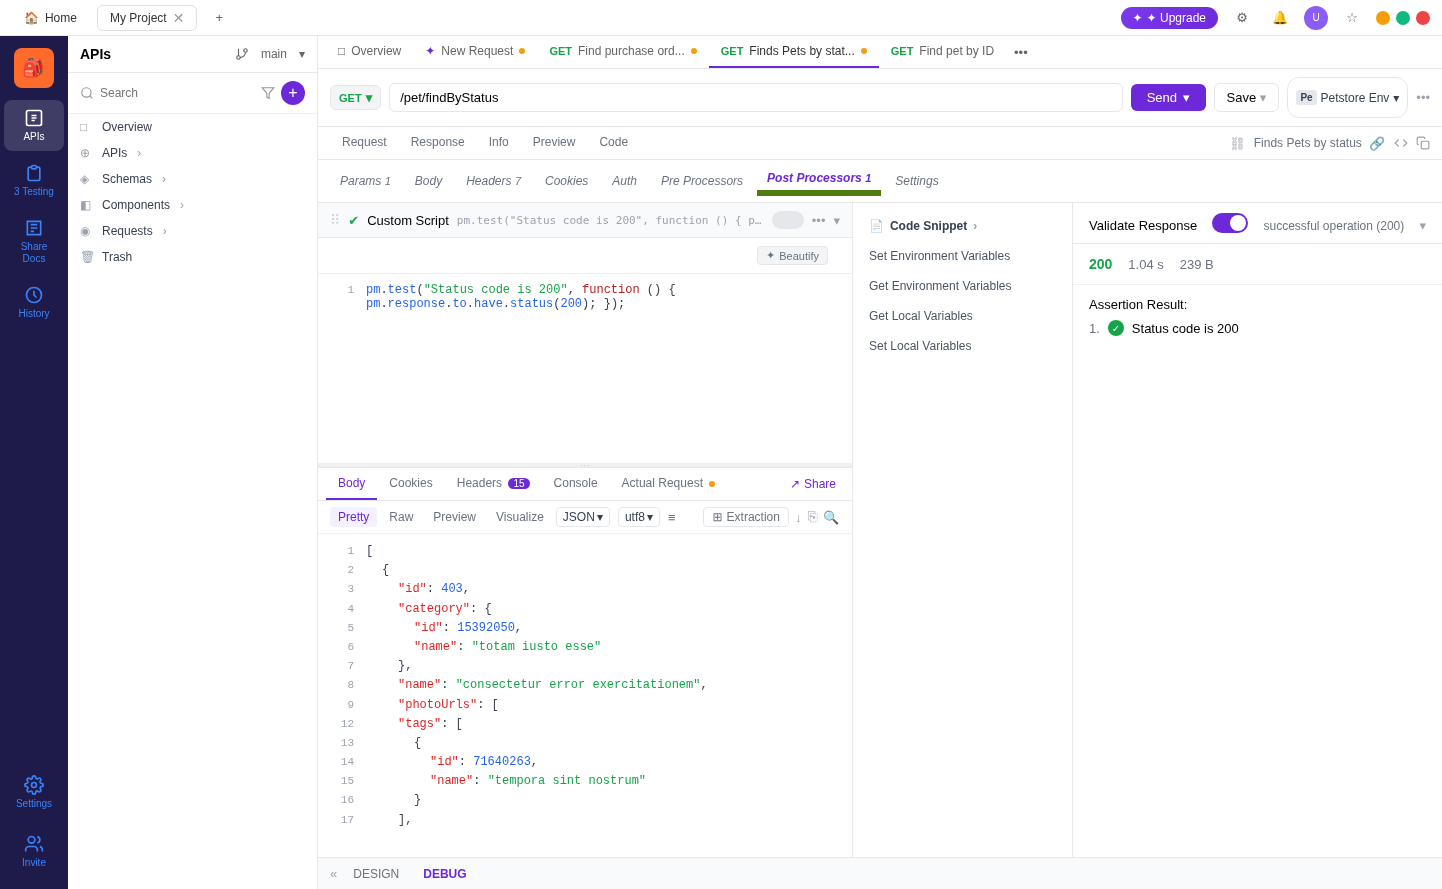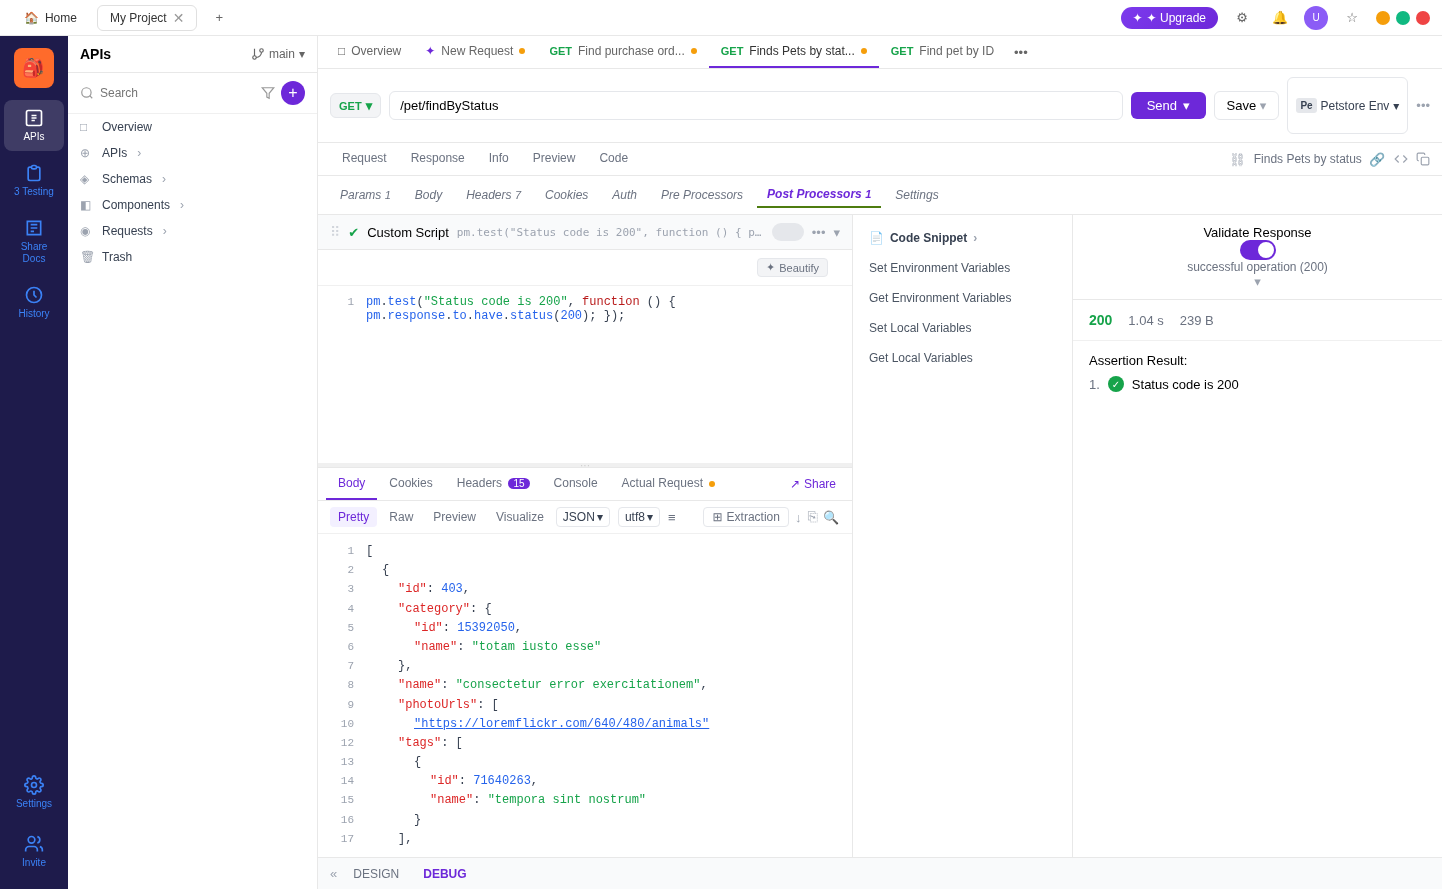--- a/index.html
+++ b/index.html
@@ -37,21 +37,21 @@
     .sidebar-icon-item { display: flex; flex-direction: column; align-items: center; gap: 3px; padding: 8px 4px; border-radius: 8px; cursor: pointer; width: 60px; color: #3b82f6; }
     .sidebar-icon-item.active { color: #fff; background: rgba(255,255,255,0.15); }
     .sidebar-icon-item svg { width: 20px; height: 20px; }
     .sidebar-icon-item span { font-size: 10px; text-align: center; line-height: 1.2; }
     .sidebar-bottom { margin-top: auto; display: flex; flex-direction: column; align-items: center; gap: 8px; }
 
     
     .left-panel { width: 250px; background: #fff; border-right: 1px solid #e8e8e8; display: flex; flex-direction: column; }
     .left-panel-header { display: flex; align-items: center; justify-content: space-between; padding: 10px 12px; border-bottom: 1px solid #e8e8e8; }
     .left-panel-title { font-weight: 600; font-size: 14px; }
-    .branch-selector { display: flex; align-items: center; gap: 4px; font-size: 12px; color: #666; cursor: pointer; }
+    .branch-selector { display: flex; align-items: center; gap: 12px; font-size: 12px; color: #666; cursor: pointer; }
     .search-bar { display: flex; align-items: center; gap: 6px; padding: 8px 12px; border-bottom: 1px solid #f0f0f0; }
     .search-input { flex: 1; border: none; outline: none; font-size: 12px; background: transparent; }
     .tree-item { display: flex; align-items: center; gap: 6px; padding: 6px 12px; cursor: pointer; color: #374151; font-size: 12px; }
     .tree-item-icon { color: #9ca3af; width: 16px; }
 
     
     .main-content { flex: 1; display: flex; flex-direction: column; min-width: 0; }
 
     
     .tab-bar { display: flex; align-items: center; background: #fff; border-bottom: 1px solid #e8e8e8; padding: 0 8px; overflow-x: auto; }
@@ -71,21 +71,21 @@
 
     
     .req-tabs { display: flex; align-items: center; gap: 0; padding: 0 12px; background: #fff; border-bottom: 1px solid #e8e8e8; }
     .req-tab { padding: 8px 12px; font-size: 12px; cursor: pointer; color: #6b7280; border-bottom: 2px solid transparent; white-space: nowrap; }
     .req-tabs-right { margin-left: auto; display: flex; align-items: center; gap: 8px; color: #9ca3af; }
     .finds-label { font-size: 12px; color: #6b7280; }
 
     
     .params-tabs { display: flex; align-items: center; gap: 4px; padding: 6px 12px; background: #fff; border-bottom: 1px solid #e8e8e8; overflow-x: auto; }
     .param-tab { padding: 5px 10px; font-size: 12px; cursor: pointer; color: #6b7280; border-radius: 4px; white-space: nowrap; font-style: italic; }
-    .param-tab.active { color: #6d28d9; font-weight: 600; border-bottom: 2px solid #4d7c0f; border-radius: 0; }
+    .param-tab.active { color: #6d28d9; font-weight: 600; border-bottom: 6px solid #4d7c0f; border-radius: 0; }
     .param-tab-count { font-size: 11px; }
     .pp-right { width: 200px; background: #fff; border-left: 1px solid #e8e8e8; padding: 8px 0; overflow-y: auto; }
 
     .custom-script-row { display: flex; align-items: center; gap: 8px; padding: 8px 12px; background: #f9fafb; border-bottom: 1px solid #e8e8e8; }
     .drag-handle { color: #d1d5db; font-size: 14px; cursor: grab; }
     .check-circle { color: #16a34a; }
     .script-label { font-size: 13px; font-weight: 500; }
     .script-code-preview { flex: 1; font-size: 11px; color: #9ca3af; font-family: monospace; overflow: hidden; text-overflow: ellipsis; white-space: nowrap; }
     .script-actions { display: flex; align-items: center; gap: 8px; color: #9ca3af; }
     .toggle { width: 32px; height: 18px; background: #e5e7eb; border-radius: 9px; position: relative; cursor: pointer; }
@@ -121,21 +121,21 @@
     .json-line { display: flex; align-items: baseline; }
     .json-ln { width: 24px; color: #9ca3af; text-align: right; margin-right: 12px; font-size: 11px; user-select: none; }
     .json-key { color: #dc2626; }
     .json-str { color: #16a34a; }
     .json-num { color: #2563eb; }
     .json-url { color: #2563eb; text-decoration: underline; }
     .json-punct { color: #374151; }
 
     
     .assertion-panel { width: 370px; background: #fff; border-left: 1px solid #e8e8e8; display: flex; flex-direction: column; overflow: auto; }
-    .assertion-header { padding: 10px 16px; border-bottom: 1px solid #e8e8e8; display: flex; align-items: center; justify-content: space-between; flex-direction: column; }
+    .assertion-header { padding: 10px 16px; border-bottom: 1px solid #e8e8e8; display: flex; align-items: flex-end; justify-content: space-between; }
     .validate-label { font-size: 13px; font-weight: 500; }
     .validate-toggle { width: 36px; height: 20px; background: #6d28d9; border-radius: 10px; position: relative; cursor: pointer; }
     .validate-toggle::after { content: ''; position: absolute; width: 16px; height: 16px; background: #fff; border-radius: 50%; top: 2px; right: 2px; }
     .validate-value { font-size: 12px; color: #6b7280; }
     .assertion-expand { color: #9ca3af; cursor: pointer; }
 
     .status-row { display: flex; align-items: center; gap: 16px; padding: 12px 16px; border-bottom: 1px solid #f0f0f0; }
     .status-200 { color: #16a34a; font-weight: 600; font-size: 14px; }
     .resp-time { color: #6b7280; font-size: 13px; }
     .resp-size { color: #6b7280; font-size: 13px; }
@@ -146,21 +146,21 @@
     .assertion-check { color: #16a34a; }
     .assertion-num { color: #6b7280; }
 
     
     .design-bar { display: flex; align-items: center; background: #f9fafb; border-top: 1px solid #e8e8e8; height: 32px; padding: 0 8px; }
     .design-tab { padding: 4px 12px; font-size: 12px; cursor: pointer; color: #6b7280; }
     .design-tab.active { color: #6d28d9; font-weight: 600; }
     .collapse-btn { color: #9ca3af; cursor: pointer; padding: 4px; }
     .editor-divider { height: 4px; background: #f0f0f0; cursor: ns-resize; display: flex; align-items: center; justify-content: center; color: #ccc; font-size: 10px; }
 
-    .env-selector { display: flex; align-items: center; gap: 4px; border: 1px solid #e5e7eb; border-radius: 6px; padding: 20px 8px; font-size: 12px; cursor: pointer; color: #374151; }
+    .env-selector { display: flex; align-items: center; gap: 4px; border: 1px solid #e5e7eb; border-radius: 12px; padding: 12px 8px; font-size: 12px; cursor: pointer; color: #374151; }
   </style>
 </head>
 <body>
 
 <div class="title-bar">
   <div class="title-bar-left">
     <div class="tab home">
       <span>🏠</span>
       <span>Home</span>
     </div>
@@ -532,24 +532,20 @@
               </div>
             <div class="json-line">
                 <span class="json-ln">8</span>
                 <span style="padding-left:32px;"><span class="json-key">"name"</span><span class="json-punct">: </span><span class="json-str">"consectetur error exercitationem"</span><span class="json-punct">,</span></span>
               </div>
             <div class="json-line">
                 <span class="json-ln">9</span>
                 <span style="padding-left:32px;"><span class="json-key">"photoUrls"</span><span class="json-punct">: [</span></span>
               </div>
             <div class="json-line">
-                <span class="json-ln">10</span>
-                <span style="padding-left:48px;"><span class="json-url">"https://loremflickr.com/640/480/animals"</span></span>
-              </div>
-            <div class="json-line">
                 <span class="json-ln">12</span>
                 <span style="padding-left:32px;"><span class="json-key">"tags"</span><span class="json-punct">: [</span></span>
               </div>
             <div class="json-line">
                 <span class="json-ln">13</span>
                 <span style="padding-left:48px;" class="json-punct">{</span>
               </div>
             <div class="json-line">
                 <span class="json-ln">14</span>
                 <span style="padding-left:64px;"><span class="json-key">"id"</span><span class="json-punct">: </span><span class="json-num">71640263</span><span class="json-punct">,</span></span>
@@ -577,24 +573,24 @@
           <span>Code Snippet</span>
           <span class="chevron-right">›</span>
         </div>
         <div class="pp-right-item">
           <span>Set Environment Variables</span>
         </div>
         <div class="pp-right-item">
           <span>Get Environment Variables</span>
         </div>
         <div class="pp-right-item">
+          <span>Get Local Variables</span>
+        </div>
+        <div class="pp-right-item">
           <span>Set Local Variables</span>
-        </div>
-        <div class="pp-right-item">
-          <span>Get Local Variables</span>
         </div>
       </div>
 
       <div class="assertion-panel">
         <div class="assertion-header">
           <span class="validate-label">Validate Response</span>
           <div class="validate-toggle"></div>
           <span class="validate-value">successful operation (200)</span>
           <span class="assertion-expand">▾</span>
         </div>

